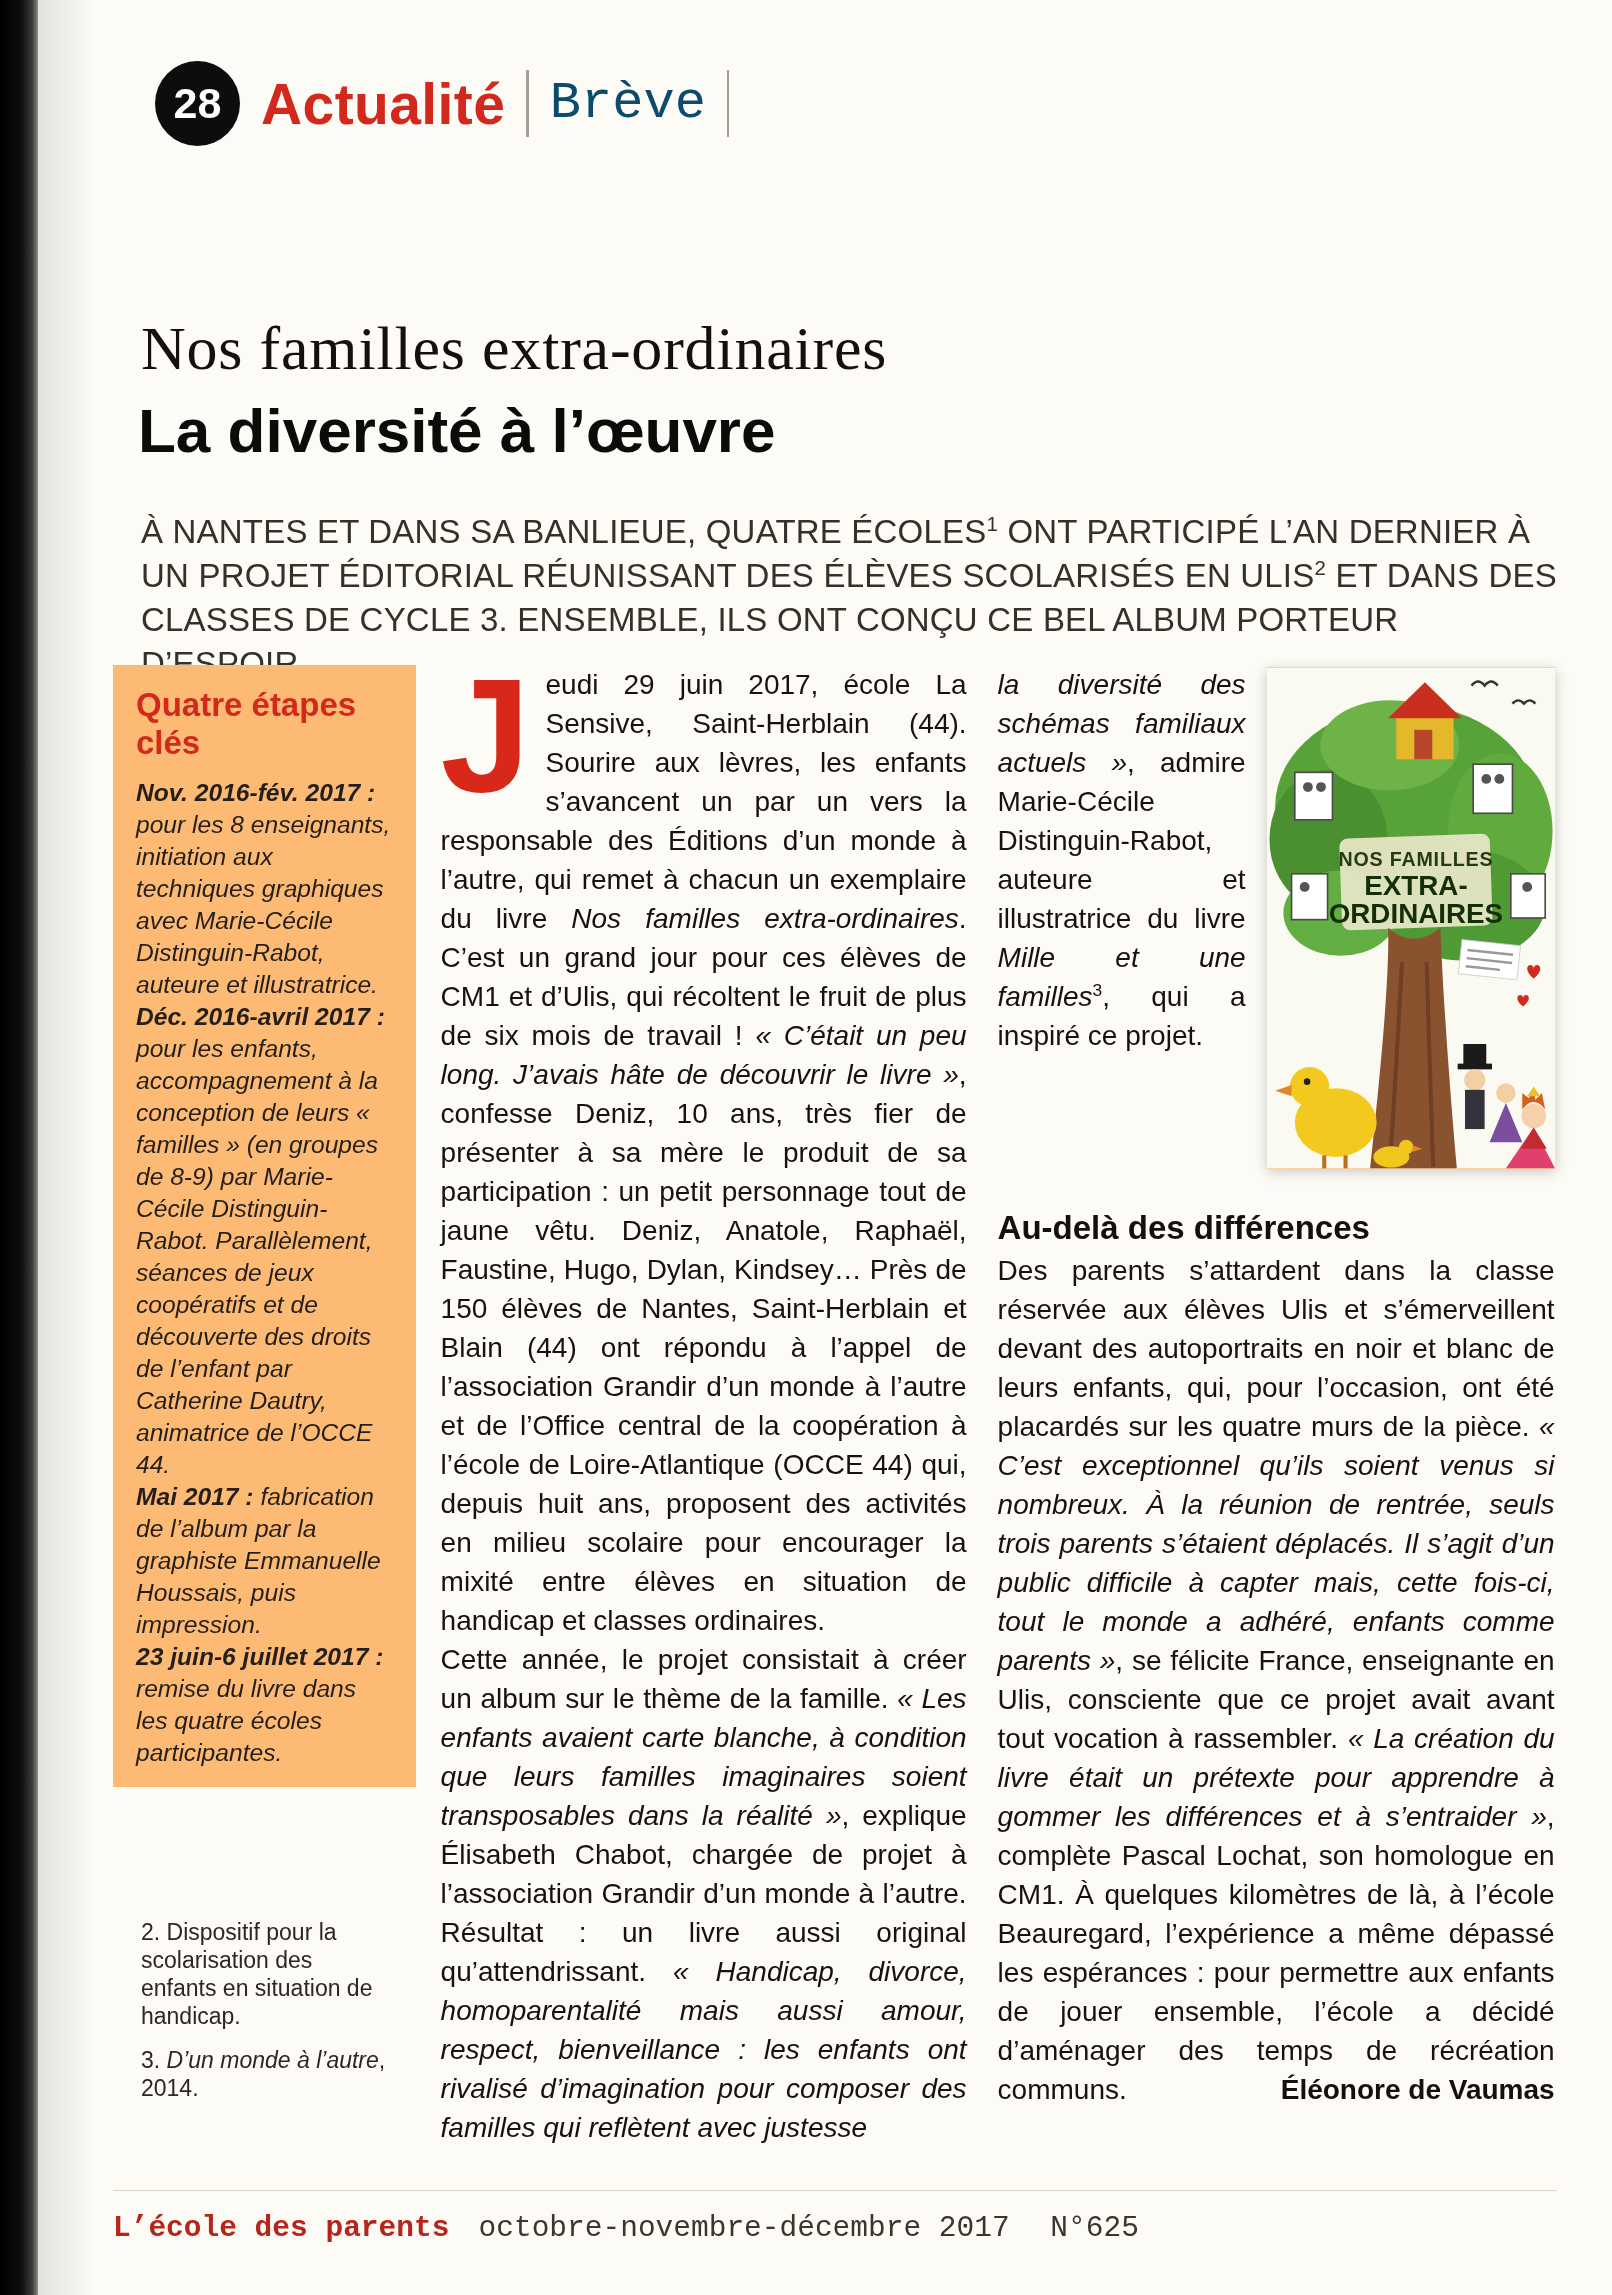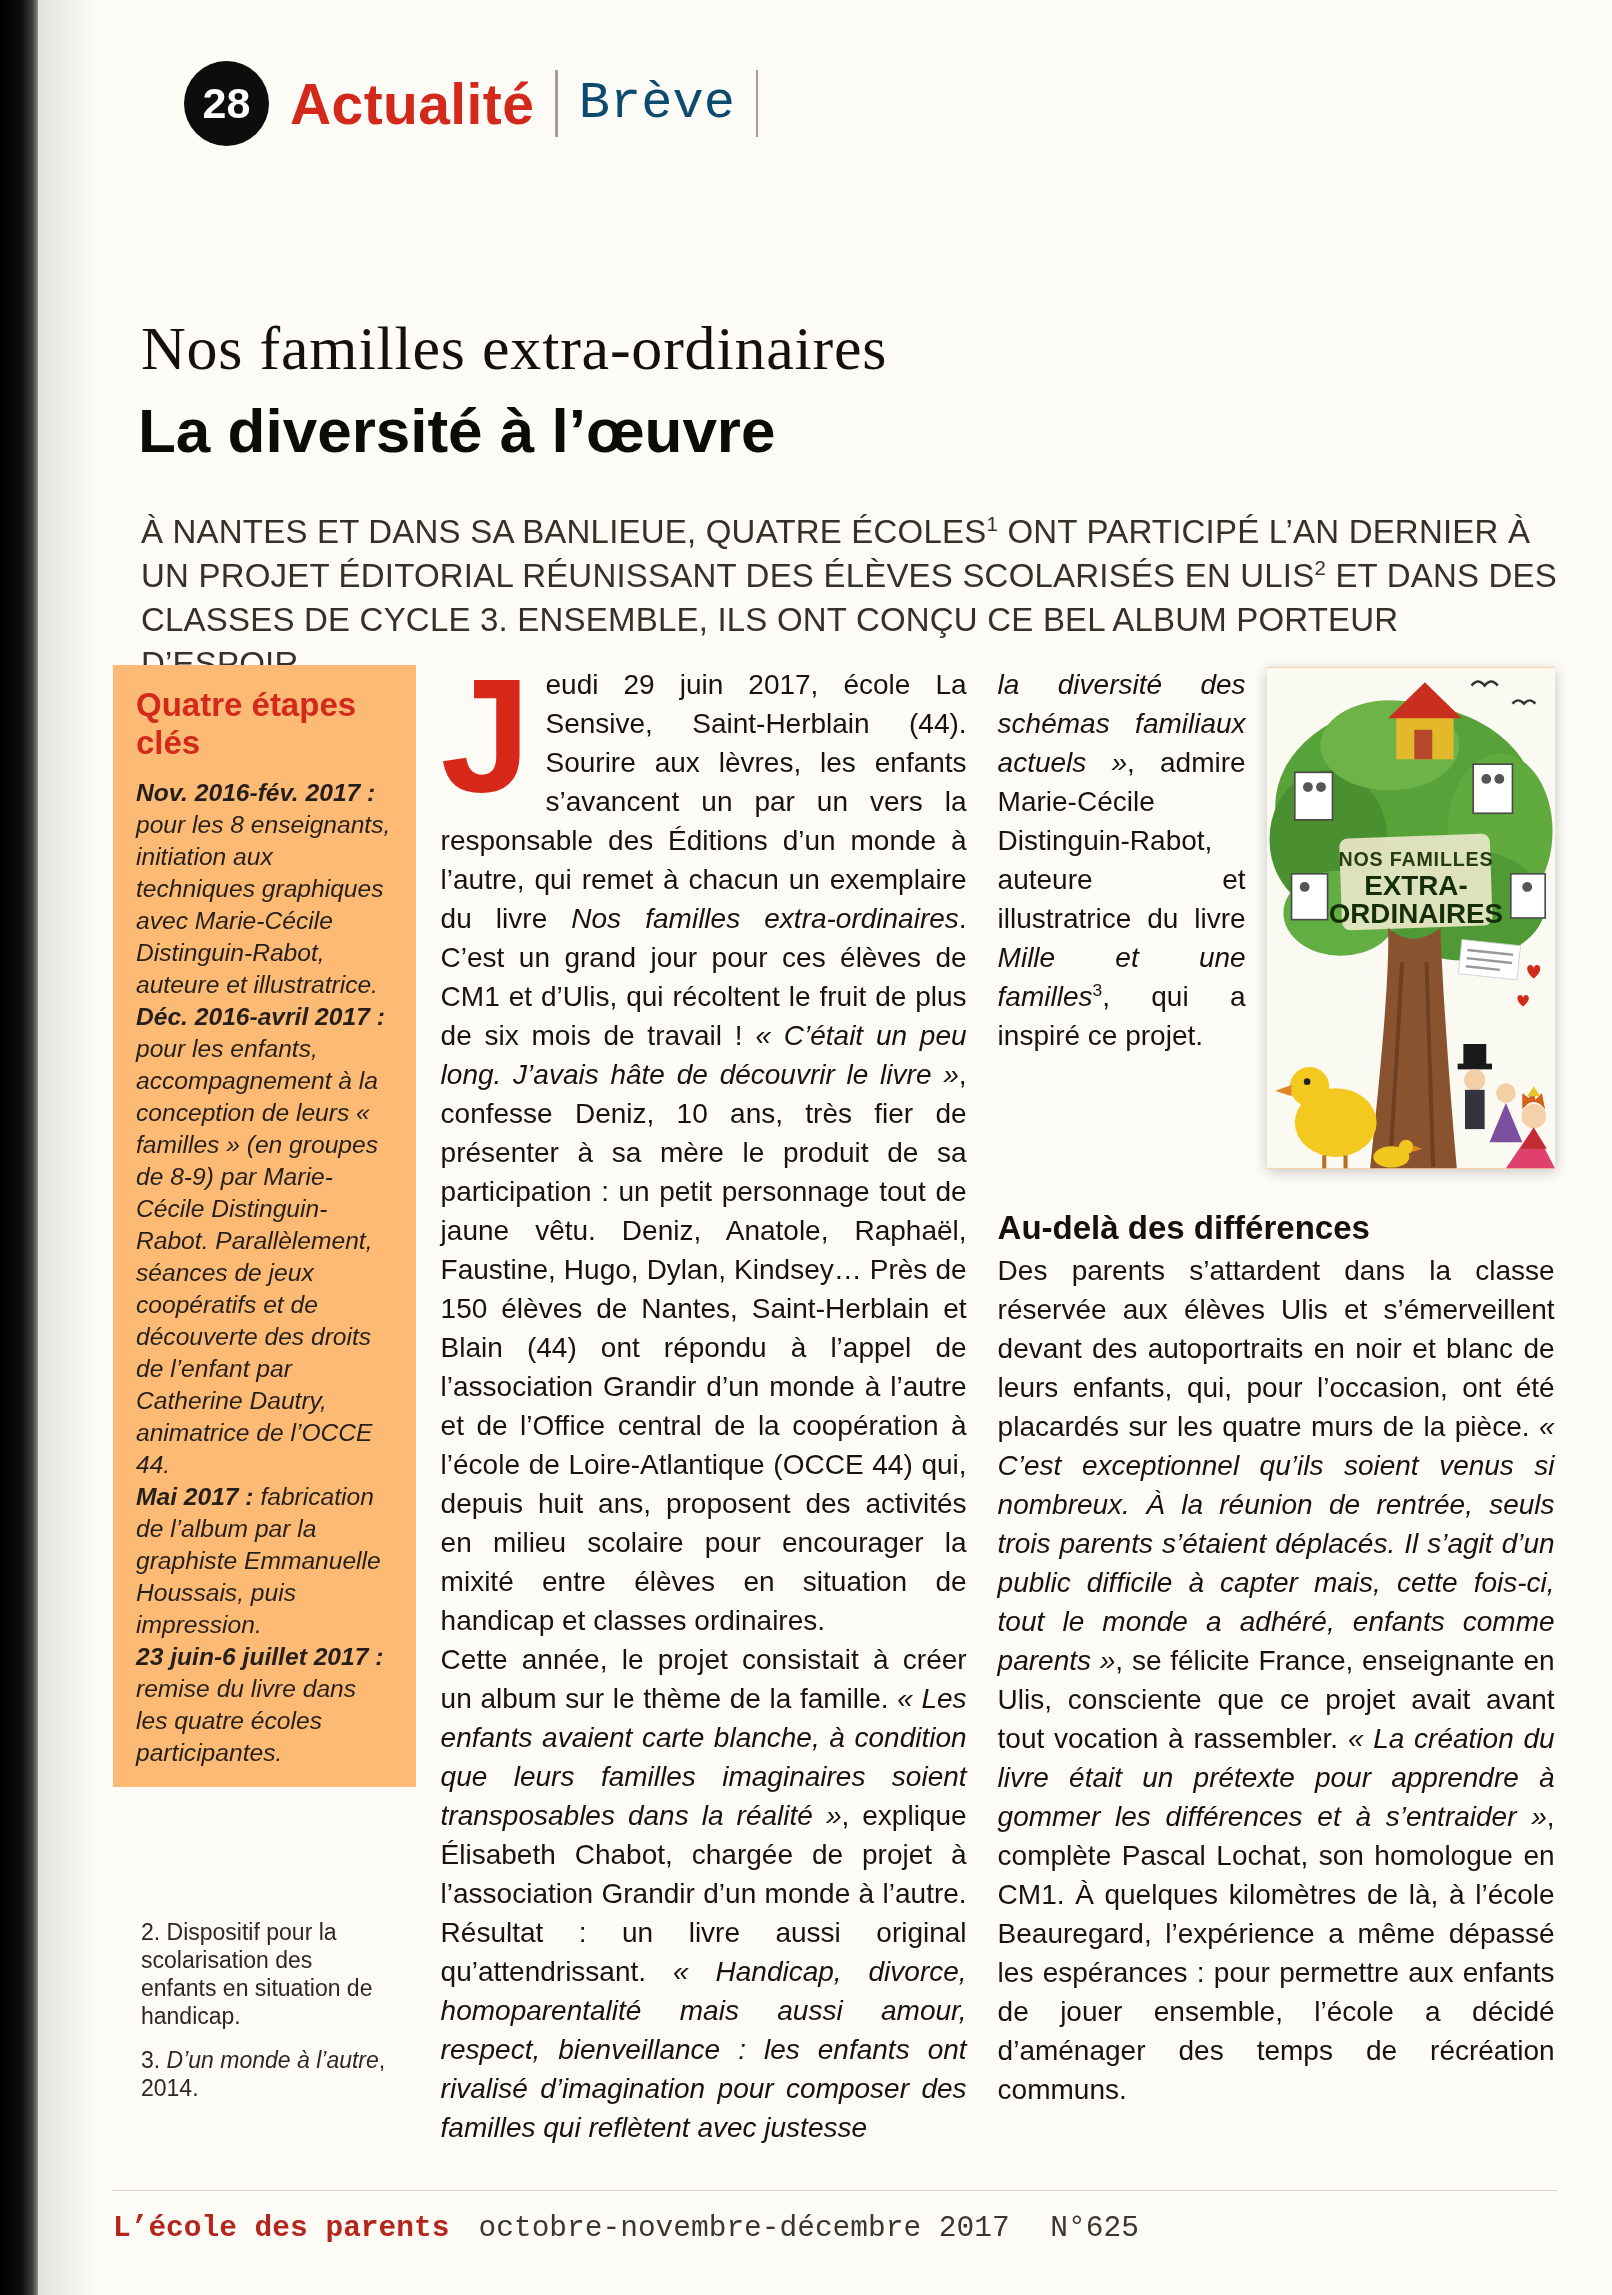--- a/index.html
+++ b/index.html
@@ -4,21 +4,21 @@
 <style>
   * { margin:0; padding:0; box-sizing:border-box; }
   body { width:1613px; height:2295px; font-family:"Liberation Sans", sans-serif; background:#e9e7e2; }
   .page { position:relative; width:1613px; height:2295px; background:#fcfbf6; overflow:hidden; }
   .edge-strip { position:absolute; left:0; top:0; bottom:0; width:38px;
     background:linear-gradient(90deg,#000 0%,#0d0d0d 55%,#3b3b3b 85%,#8d8c88 100%); }
   .page::after { content:""; position:absolute; left:38px; top:0; bottom:0; width:57px;
     background:linear-gradient(90deg, rgba(0,0,0,0.10), rgba(0,0,0,0)); pointer-events:none; }
 
   
-  .header { position:absolute; left:184px; top:61px; display:flex; align-items:center; gap:21px; }
+  .header { position:absolute; left:155px; top:61px; display:flex; align-items:center; gap:21px; }
   .pagenum { width:85px; height:85px; border-radius:50%; background:#0d0d0d; color:#fff;
     font-size:43px; font-weight:bold; display:flex; align-items:center; justify-content:center; }
   .section-label { color:#d2291c; font-size:57px; font-weight:bold; letter-spacing:0.4px; }
   .vbar { width:2.5px; height:67px; background:#a39e96; }
   .subsection-label { font-family:Liberation Mono, monospace; font-size:52px; color:#0c4a6e; }
 
   
   .kicker { position:absolute; left:141px; top:313px; font-family:"Liberation Serif", serif;
     font-weight:400; font-size:62px; color:#14100d; letter-spacing:0.8px; }
   .main-title { position:absolute; left:138px; top:395px; font-size:62px; font-weight:bold; color:#0d0b08; }
@@ -180,20 +180,21 @@
             <path d="M312 540 q14 -18 28 0 l-4 -20 l-8 8 l-2 -12 l-6 10 l-8 -6 Z" fill="#d4621c"></path>
             <path d="M318 524 L326 512 L334 524 Z" fill="#e8c22a"></path>
             <path d="M326 562 L292 612 L352 612 Z" fill="#e0406e"></path>
             <path d="M326 562 L310 588 L342 588 Z" fill="#c22b33"></path>
           </g>
         </svg>
       </figure>
       <p><span class="it">la diversité des schémas familiaux actuels »</span><span>, admire Marie-Cécile Distinguin-Rabot, auteure et illustratrice du livre </span><span class="it">Mille et une familles</span><sup>3</sup><span>, qui a inspiré ce projet.</span></p>
       <h4 class="subhead">Au-delà des différences</h4>
       <p><span>Des parents s’attardent dans la classe réservée aux élèves Ulis et s’émerveillent devant des autoportraits en noir et blanc de leurs enfants, qui, pour l’occasion, ont été placardés sur les quatre murs de la pièce. </span><span class="it">« C’est exceptionnel qu’ils soient venus si nombreux. À la réunion de rentrée, seuls trois parents s’étaient déplacés. Il s’agit d’un public difficile à capter mais, cette fois-ci, tout le monde a adhéré, enfants comme parents »</span><span>, se félicite France, enseignante en Ulis, consciente que ce projet avait avant tout vocation à rassembler. </span><span class="it">« La création du livre était un prétexte pour apprendre à gommer les différences et à s’entraider »</span><span>, complète Pascal Lochat, son homologue en CM1. À quelques kilomètres de là, à l’école Beauregard, l’expérience a même dépassé les espérances : pour permettre aux enfants de jouer ensemble, l’école a décidé d’aménager des temps de récréation communs.</span></p>
+      <div class="byline">Éléonore de Vaumas</div>
     </div>
   </div>
 
   <footer class="footer">
     <span class="mag">L’école des parents</span>
     <span class="issue">octobre-novembre-décembre 2017</span>
     <span class="num">N°625</span>
   </footer>
 </div>
 

